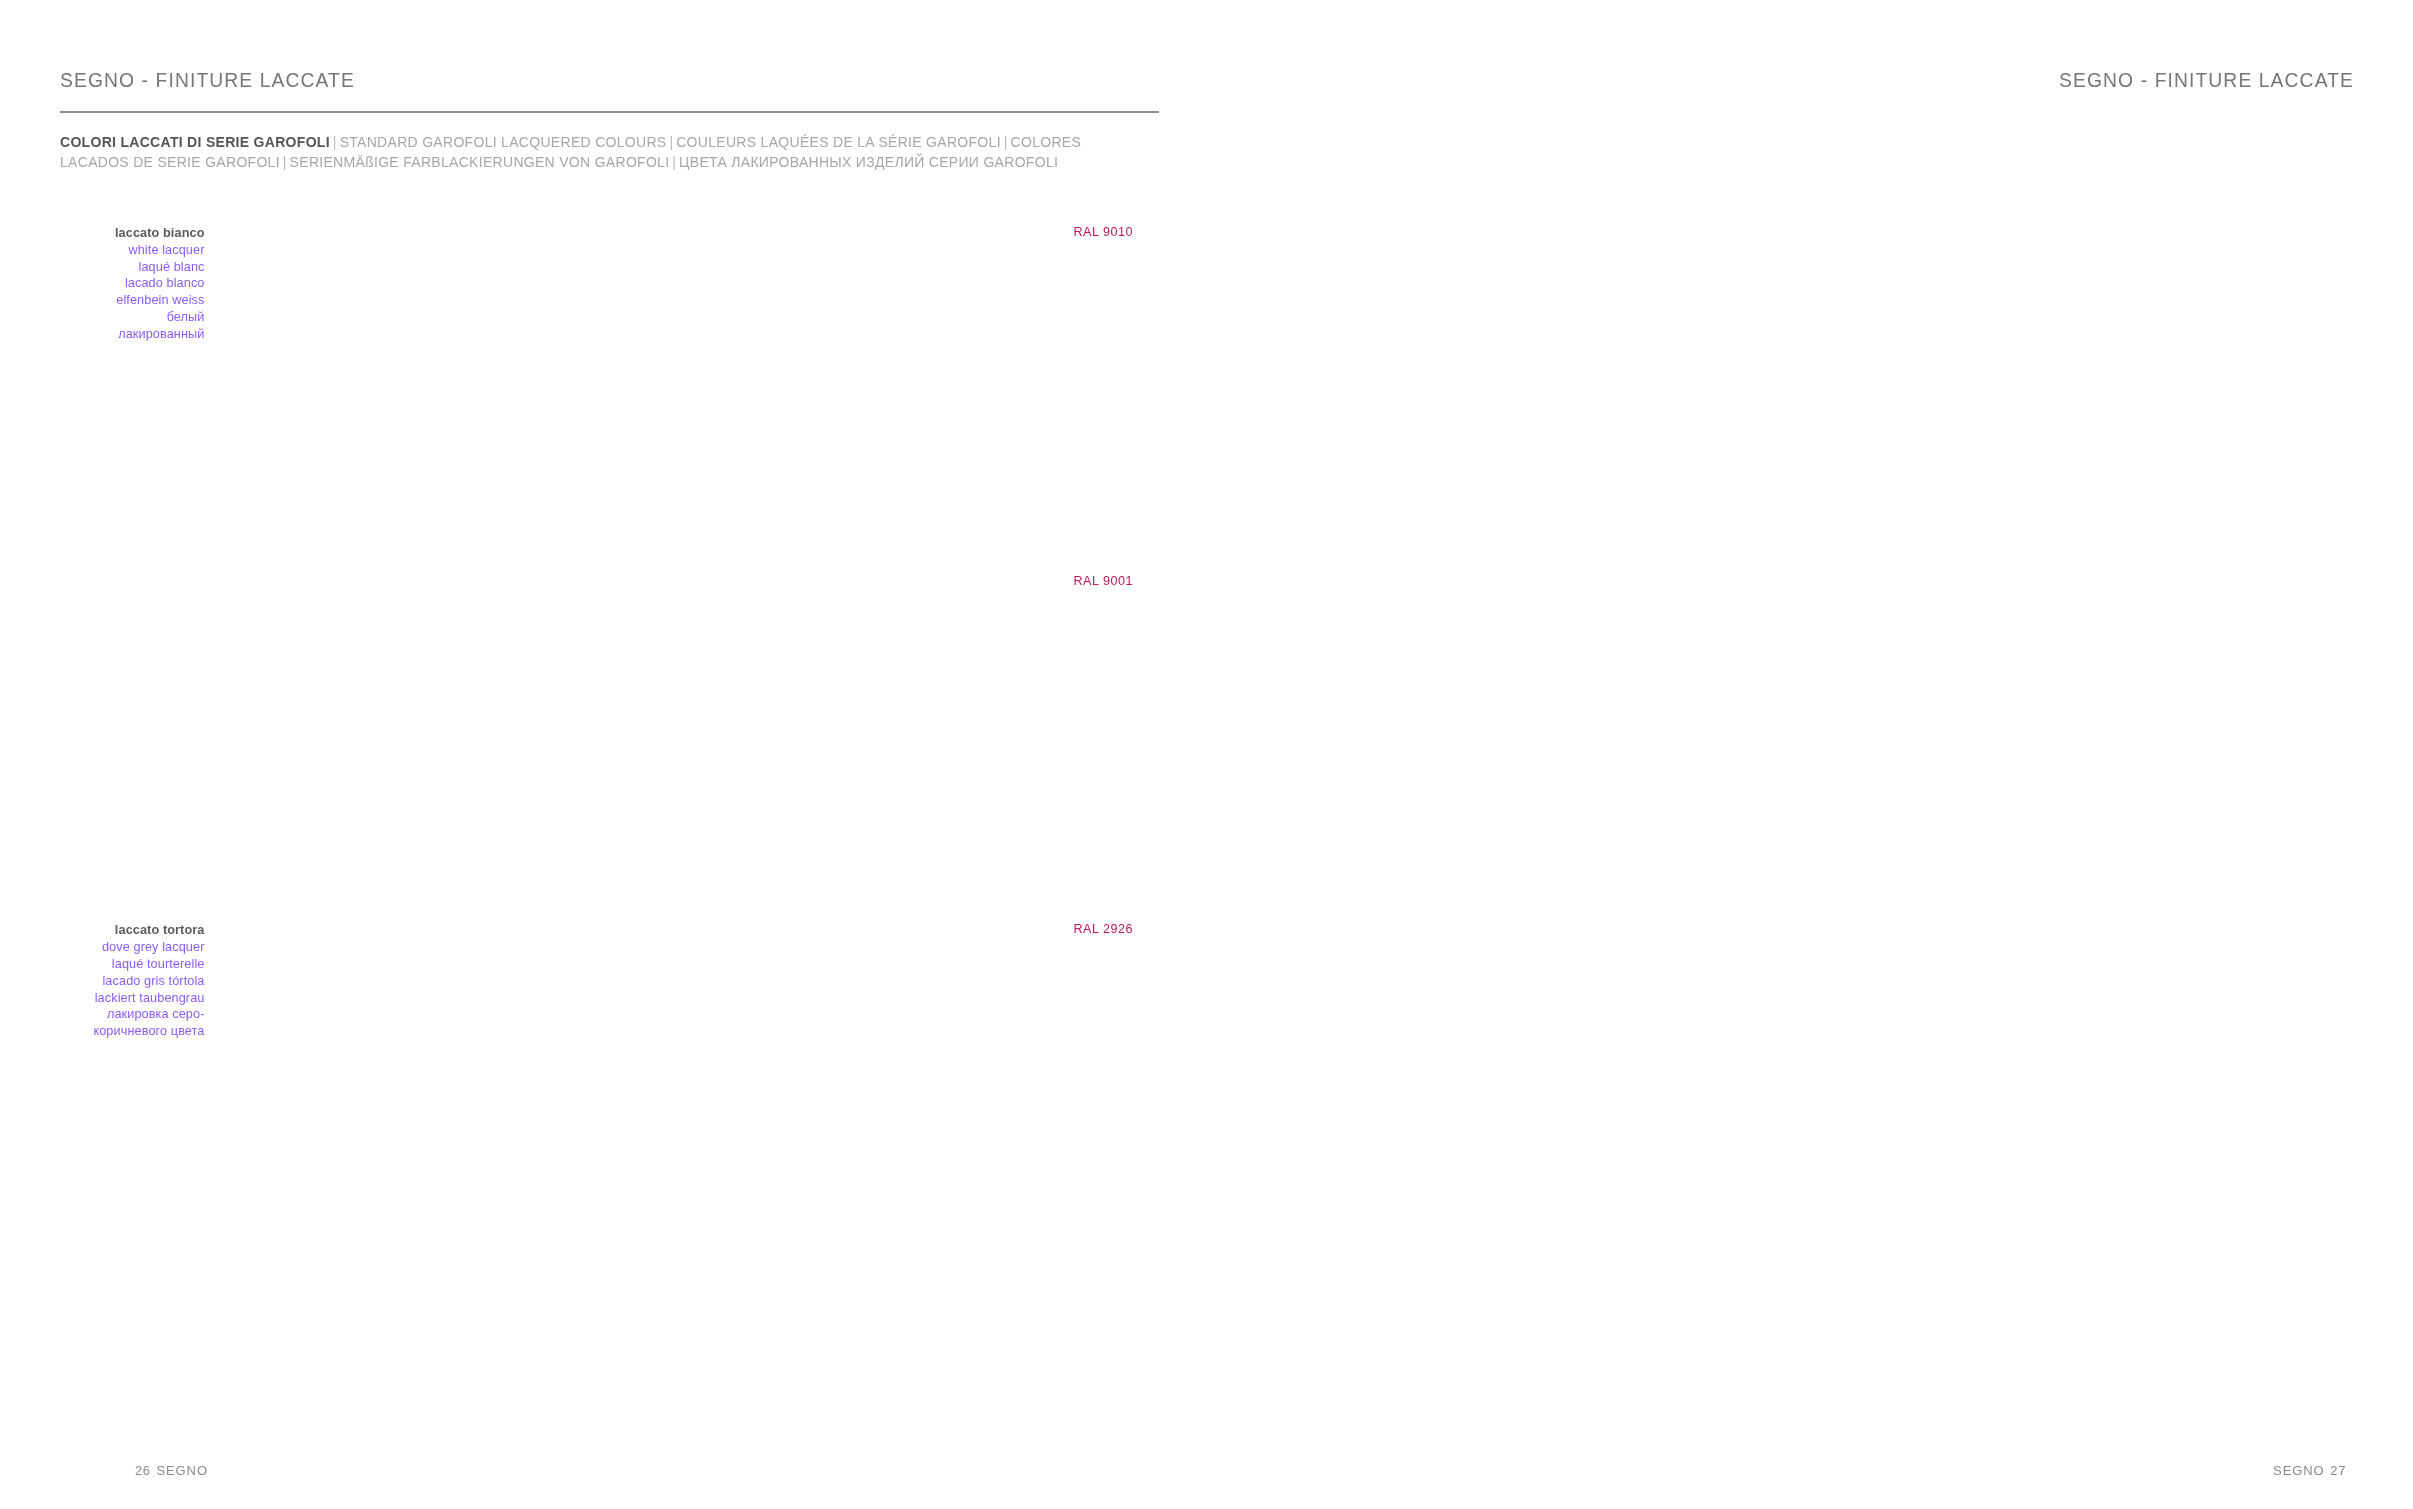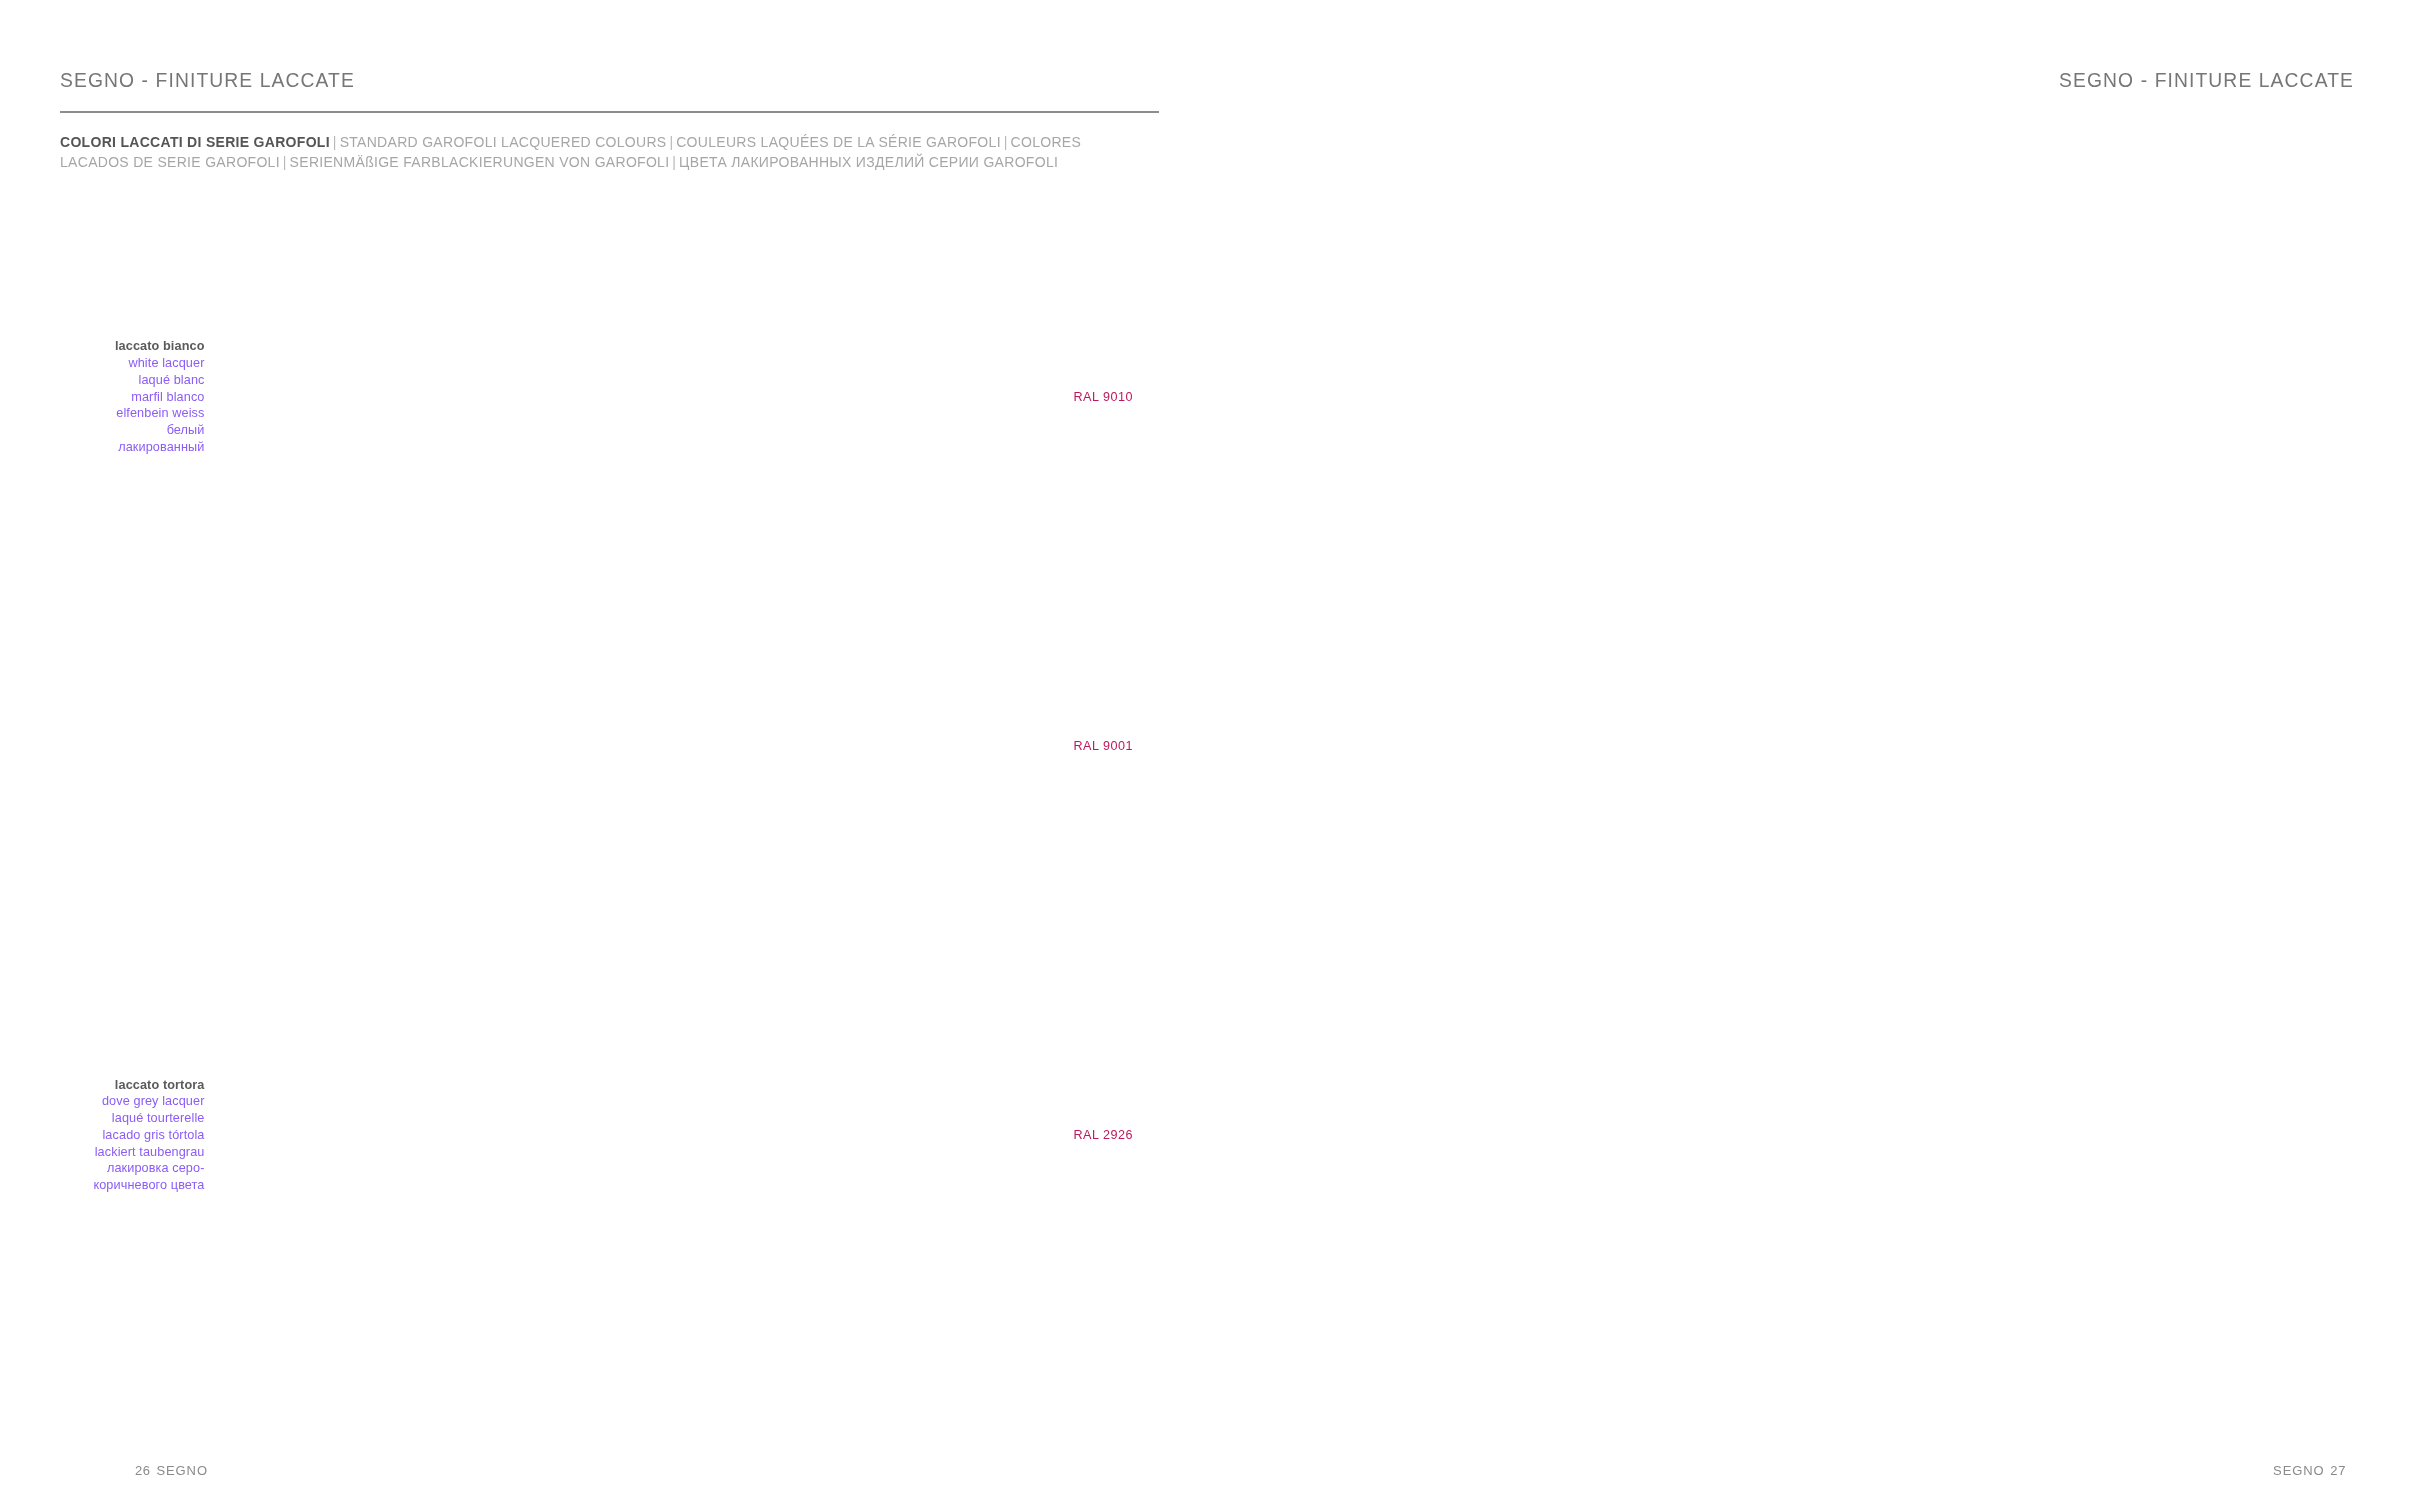--- a/index.html
+++ b/index.html
@@ -73,21 +73,21 @@
   .garofoli-rows {
     position: absolute;
     top: 224px;
     left: 60px;
     right: 48px;
     bottom: 116px;
   }
   .g-row {
     position: relative;
     display: flex;
-    align-items: center;
+    align-items: flex-start;
     width: 100%;
   }
   .g-labels {
     width: 159px;
     flex: 0 0 159px;
     text-align: right;
     padding-right: 14.5px;
     box-sizing: border-box;
     padding-top: 1px;
   }
@@ -169,21 +169,21 @@
     <div class="caption">
       <b>COLORI LACCATI DI SERIE GAROFOLI</b><span class="sep">|</span><span>STANDARD GAROFOLI LACQUERED COLOURS</span><span class="sep">|</span><span>COULEURS LAQUÉES DE LA SÉRIE GAROFOLI</span><span class="sep">|</span><span>COLORES LACADOS DE SERIE GAROFOLI</span><span class="sep">|</span><span>SERIENMÄßIGE FARBLACKIERUNGEN VON GAROFOLI</span><span class="sep">|</span><span>ЦВЕТА ЛАКИРОВАННЫХ ИЗДЕЛИЙ СЕРИИ GAROFOLI</span>
     </div>
 
     <div class="garofoli-rows" id="garofoli-rows">
         <div class="g-row" style="height: 29.5%; margin-bottom: 3.9px;">
           <div class="g-labels">
             <div class="g-name">laccato bianco</div>
             <div class="g-trans">white lacquer</div>
             <div class="g-trans">laqué blanc</div>
-            <div class="g-trans">marfil blanco</div>
+            <div class="g-trans">lacado blanco</div>
             <div class="g-trans">elfenbein weiss</div>
             <div class="g-trans">белый</div>
             <div class="g-trans">лакированный</div>
           </div>
           <div class="g-swatches">
             <div class="g-swatch" style="background: rgb(247, 245, 239);"></div>
             <div class="g-swatch" style="background: rgb(243, 240, 242);"></div>
           </div>
           <div class="g-ral">RAL 9010</div>
         </div>

